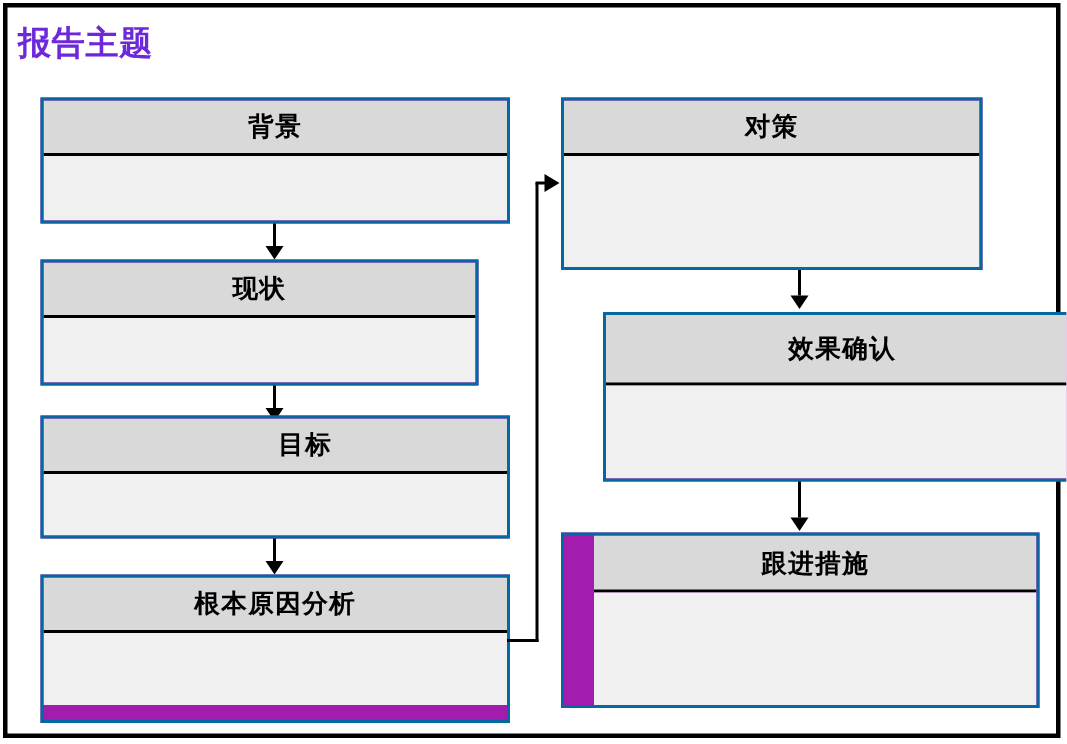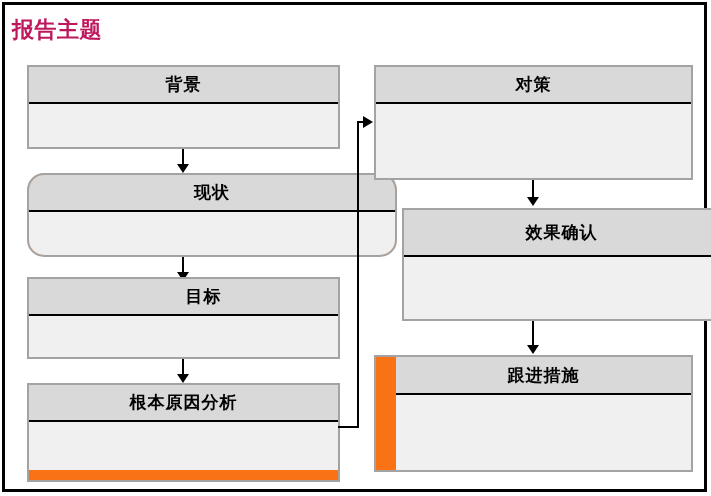--- a/index.html
+++ b/index.html
@@ -26,30 +26,30 @@
     border: 3px solid #000000;
     box-sizing: border-box;
     background: #ffffff;
   }
   .page-title {
     position: absolute;
     left: 12px;
     top: 16px;
     font-size: 22px;
     font-weight: bold;
-    color: #be185d;
+    color: #6d28d9;
     letter-spacing: 0.5px;
     line-height: 28px;
     white-space: nowrap;
   }
   .step-box {
     position: absolute;
     box-sizing: border-box;
-    border: 2px solid #a3a3a3;
-    background: #f97316;
+    border: 2px solid #0369a1;
+    background: #a21caf;
     overflow: hidden;
   }
   .step-header {
     box-sizing: border-box;
     background: #d9d9d9;
     border-bottom: 2px solid #000000;
     display: flex;
     align-items: center;
     justify-content: center;
     font-size: 17px;
@@ -113,21 +113,21 @@
   <div class="step-box" style="left:27px; top:65px; width:313px; height:84px;">
     <div class="step-header" style="height:37px;">背景</div>
     <div class="step-body" style="height:43px;"></div>
   </div>
 
   <div class="v-arrow" style="left:175px; top:149px; height:24px;">
     <div class="shaft" style="height:15px;"></div>
     <div class="head"></div>
   </div>
 
-  <div class="step-box" style="left:27px; top:173px; width:370px; height:84px;border-radius:17px;">
+  <div class="step-box" style="left:27px; top:173px; width:292px; height:84px;">
     <div class="step-header" style="height:37px;">现状</div>
     <div class="step-body" style="height:43px;"></div>
   </div>
 
   <div class="v-arrow" style="left:175px; top:257px; height:24px;">
     <div class="shaft" style="height:15px;"></div>
     <div class="head"></div>
   </div>
 
   <div class="step-box" style="left:27px; top:277px; width:313px; height:82px;">
@@ -138,21 +138,21 @@
   <div class="v-arrow" style="left:175px; top:359px; height:24px;">
     <div class="shaft" style="height:15px;"></div>
     <div class="head"></div>
   </div>
 
   <div class="step-box" style="left:27px; top:383px; width:313px; height:99px;">
     <div class="step-header" style="height:37px;">根本原因分析</div>
     <div class="step-body" style="height:48px;"></div>
   </div>
 
-  <div class="step-box" style="left:374px; top:65px; width:319px; height:115px;">
+  <div class="step-box" style="left:374px; top:65px; width:281px; height:115px;">
     <div class="step-header" style="height:37px;">对策</div>
     <div class="step-body" style="height:74px;"></div>
   </div>
 
   <div class="v-arrow" style="left:525px; top:180px; height:26px;">
     <div class="shaft" style="height:17px;"></div>
     <div class="head"></div>
   </div>
 
   <div class="step-box" style="left:374px; top:208px; width:319px; height:113px;margin-left:28px;">

